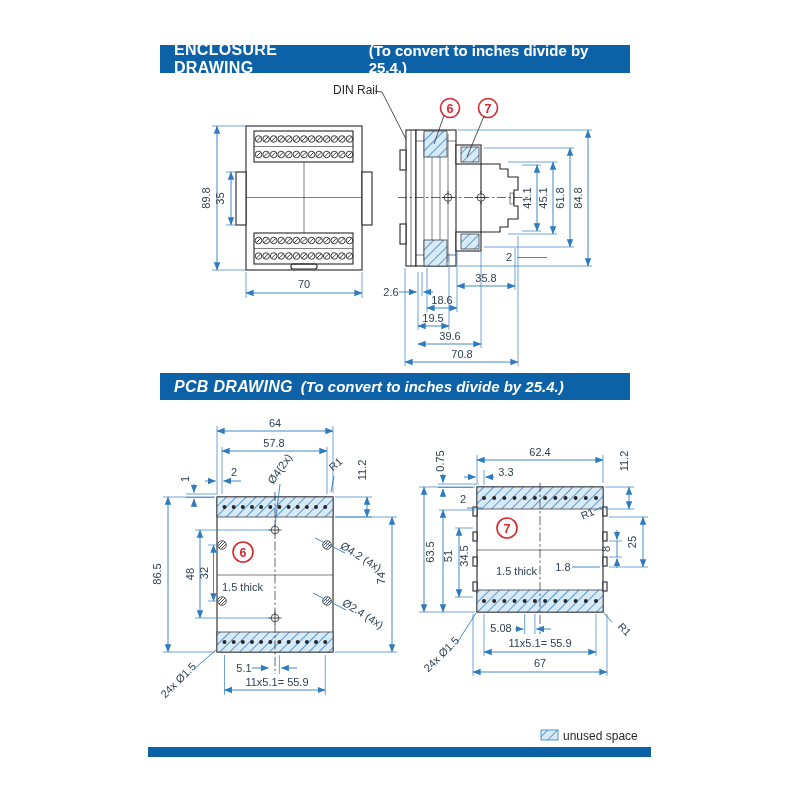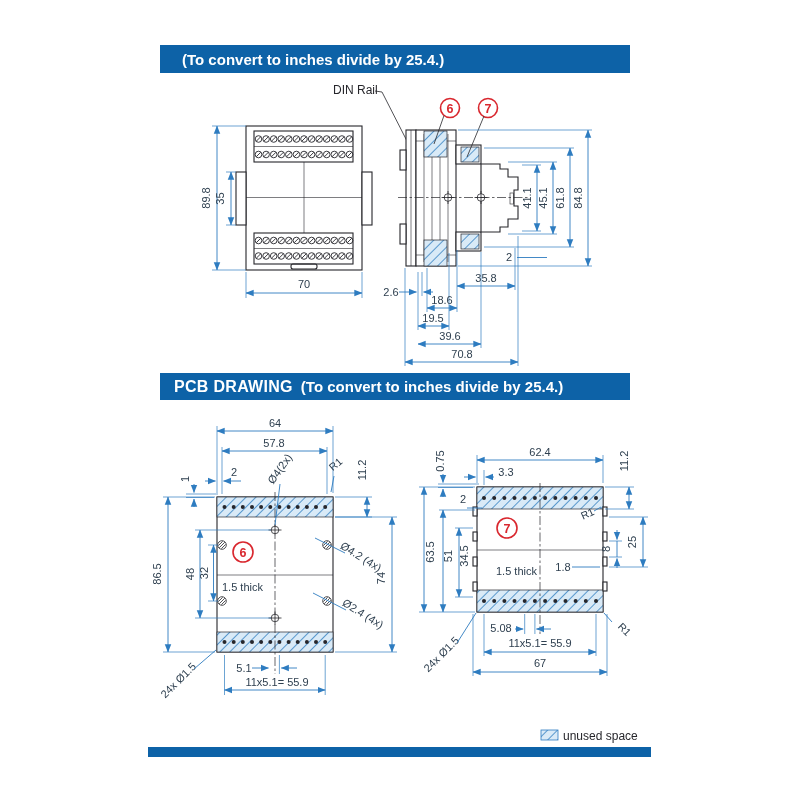--- a/index.html
+++ b/index.html
@@ -23,23 +23,24 @@
   .hpatch{fill:url(#hz);stroke:#26262b;stroke-width:0.7;}
   .leader{stroke:#26262b;fill:none;stroke-width:0.8;}
   #footerbar{position:absolute;left:148px;top:747px;width:503px;height:10px;background:#0d62a7;}
 </style>
 </head>
 <body>
 
 <div id="canvas">
 
   <div class="titlebar" style="top:45px;">
+    <span class="t1">ENCLOSURE DRAWING</span>
     <span class="t2">(To convert to inches divide by 25.4.)</span>
   </div>
-  <div class="titlebar" style="top:373px;height:27px;">
+  <div class="titlebar" style="top:373px;height:27px;font-style:italic;">
     <span class="t1">PCB DRAWING</span>
     <span class="t2">(To convert to inches divide by 25.4.)</span>
   </div>
 
   <svg width="800" height="800" viewBox="0 0 800 800" style="position:absolute;left:0;top:0;">
     <defs>
       <pattern id="hz" width="7" height="7" patternUnits="userSpaceOnUse" patternTransform="rotate(45)">
         <rect width="7" height="7" fill="#d9eaf7"></rect>
         <line x1="0" y1="0" x2="0" y2="7" stroke="#2e7cc0" stroke-width="1.5"></line>
       </pattern>

